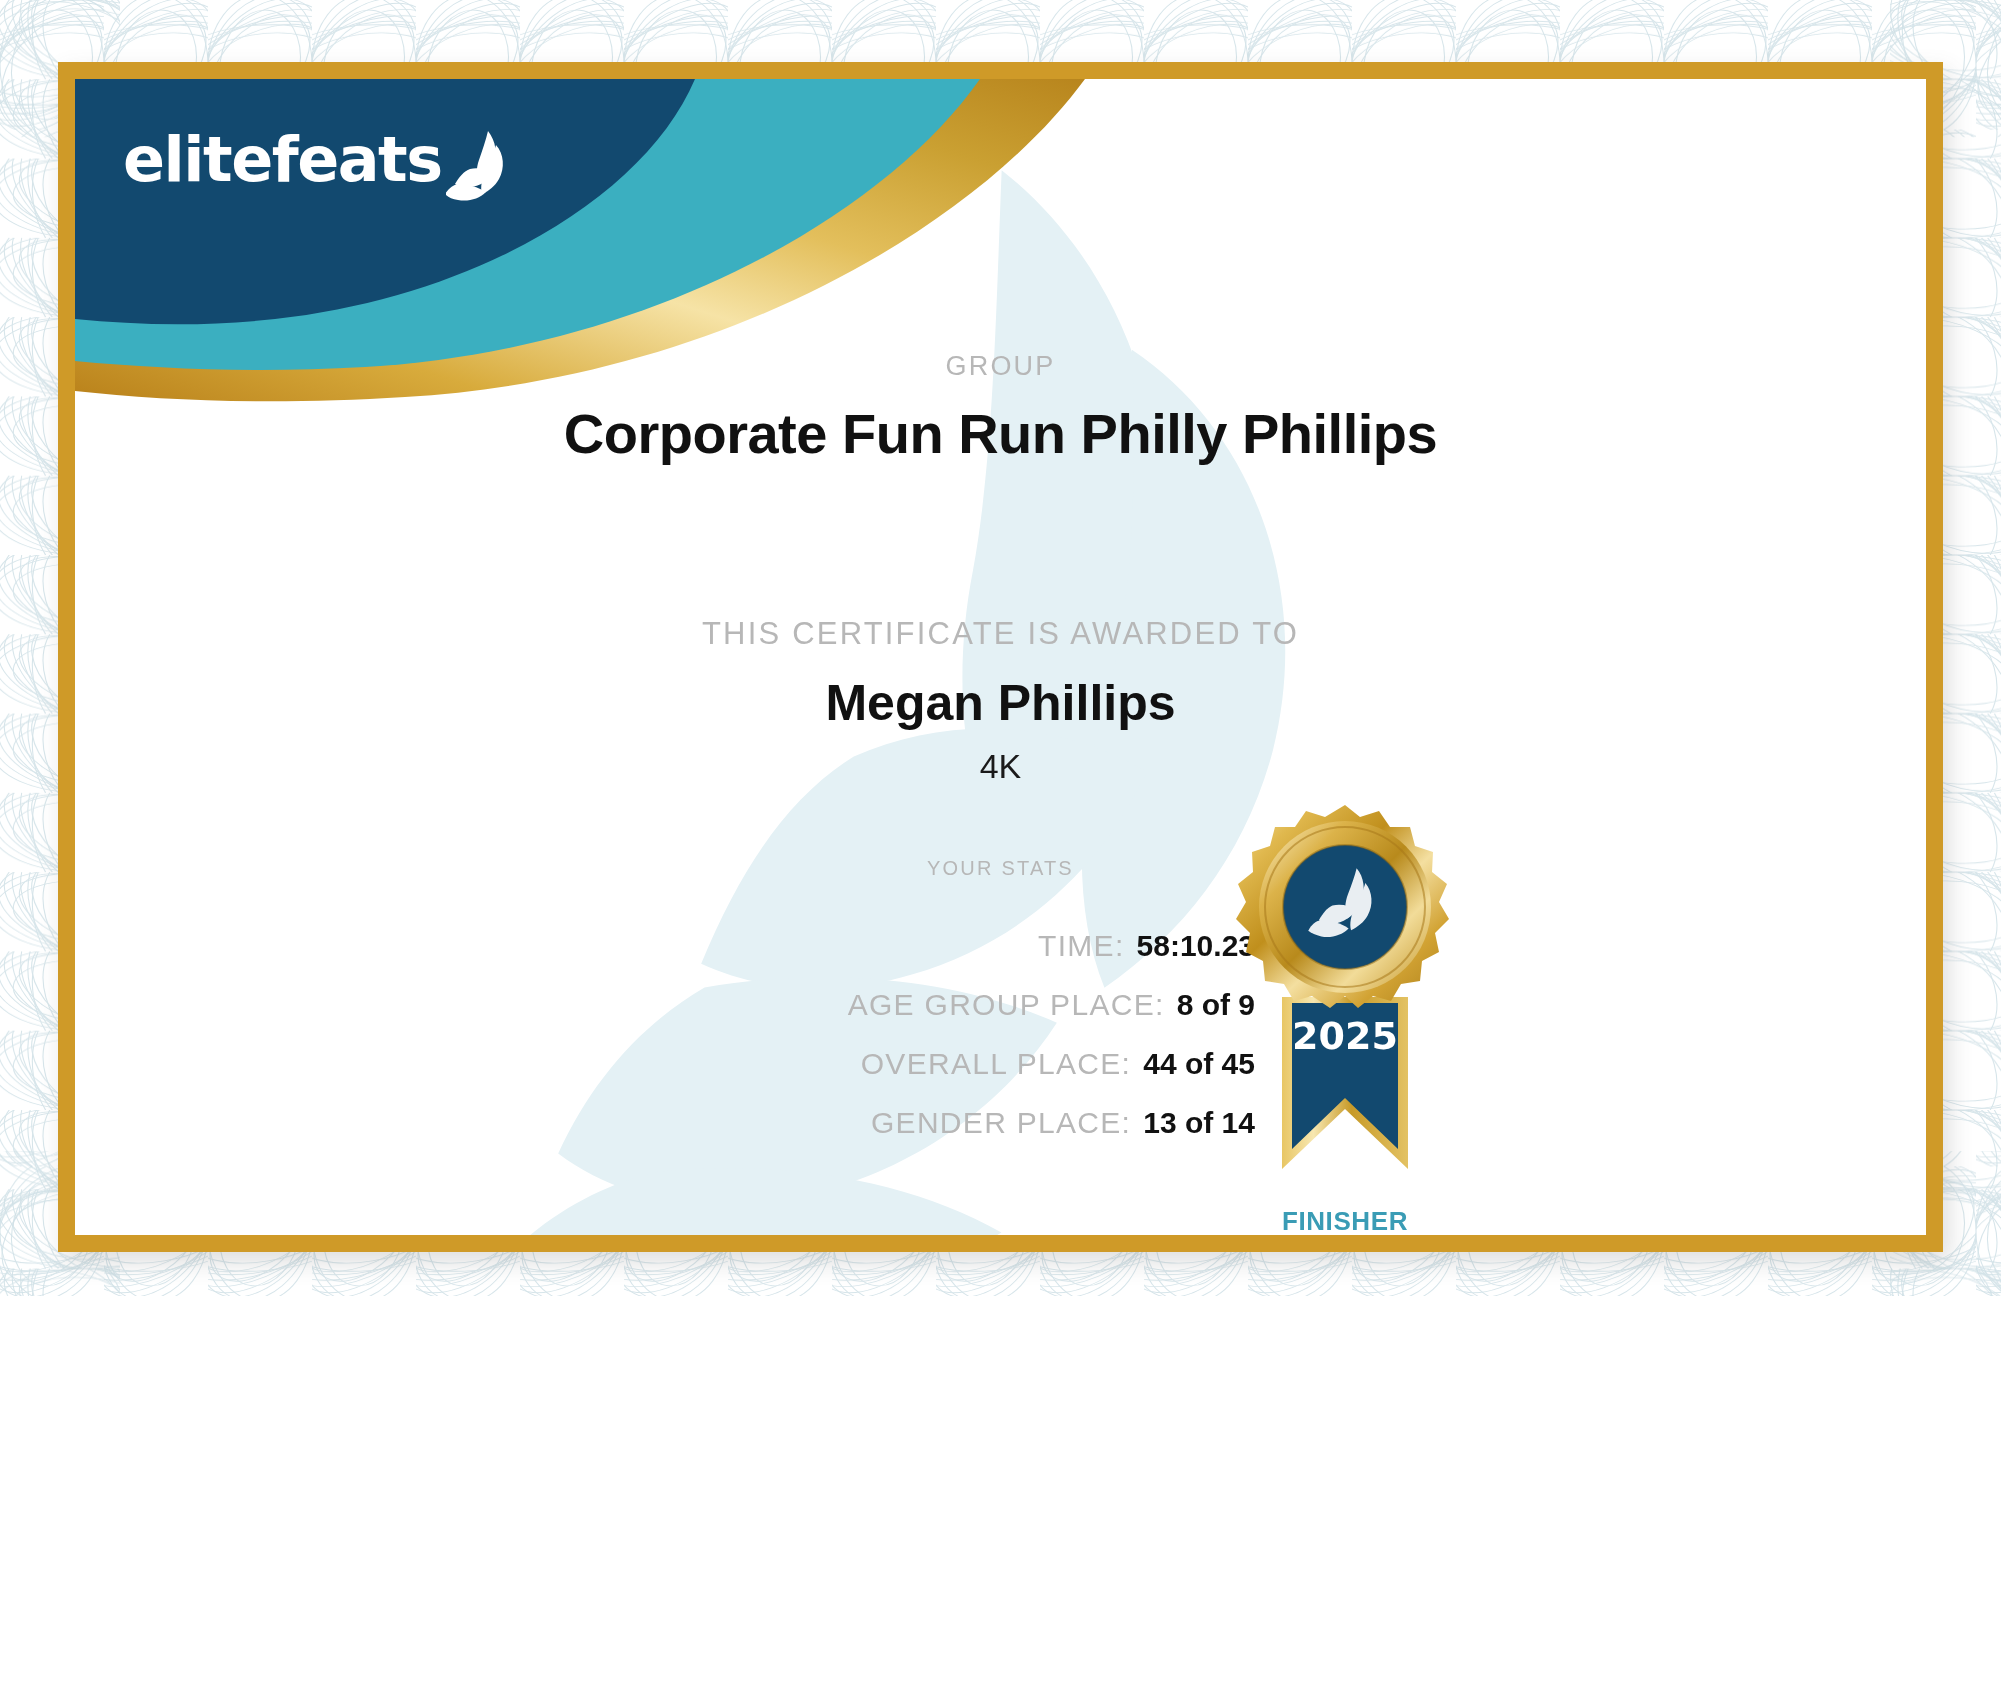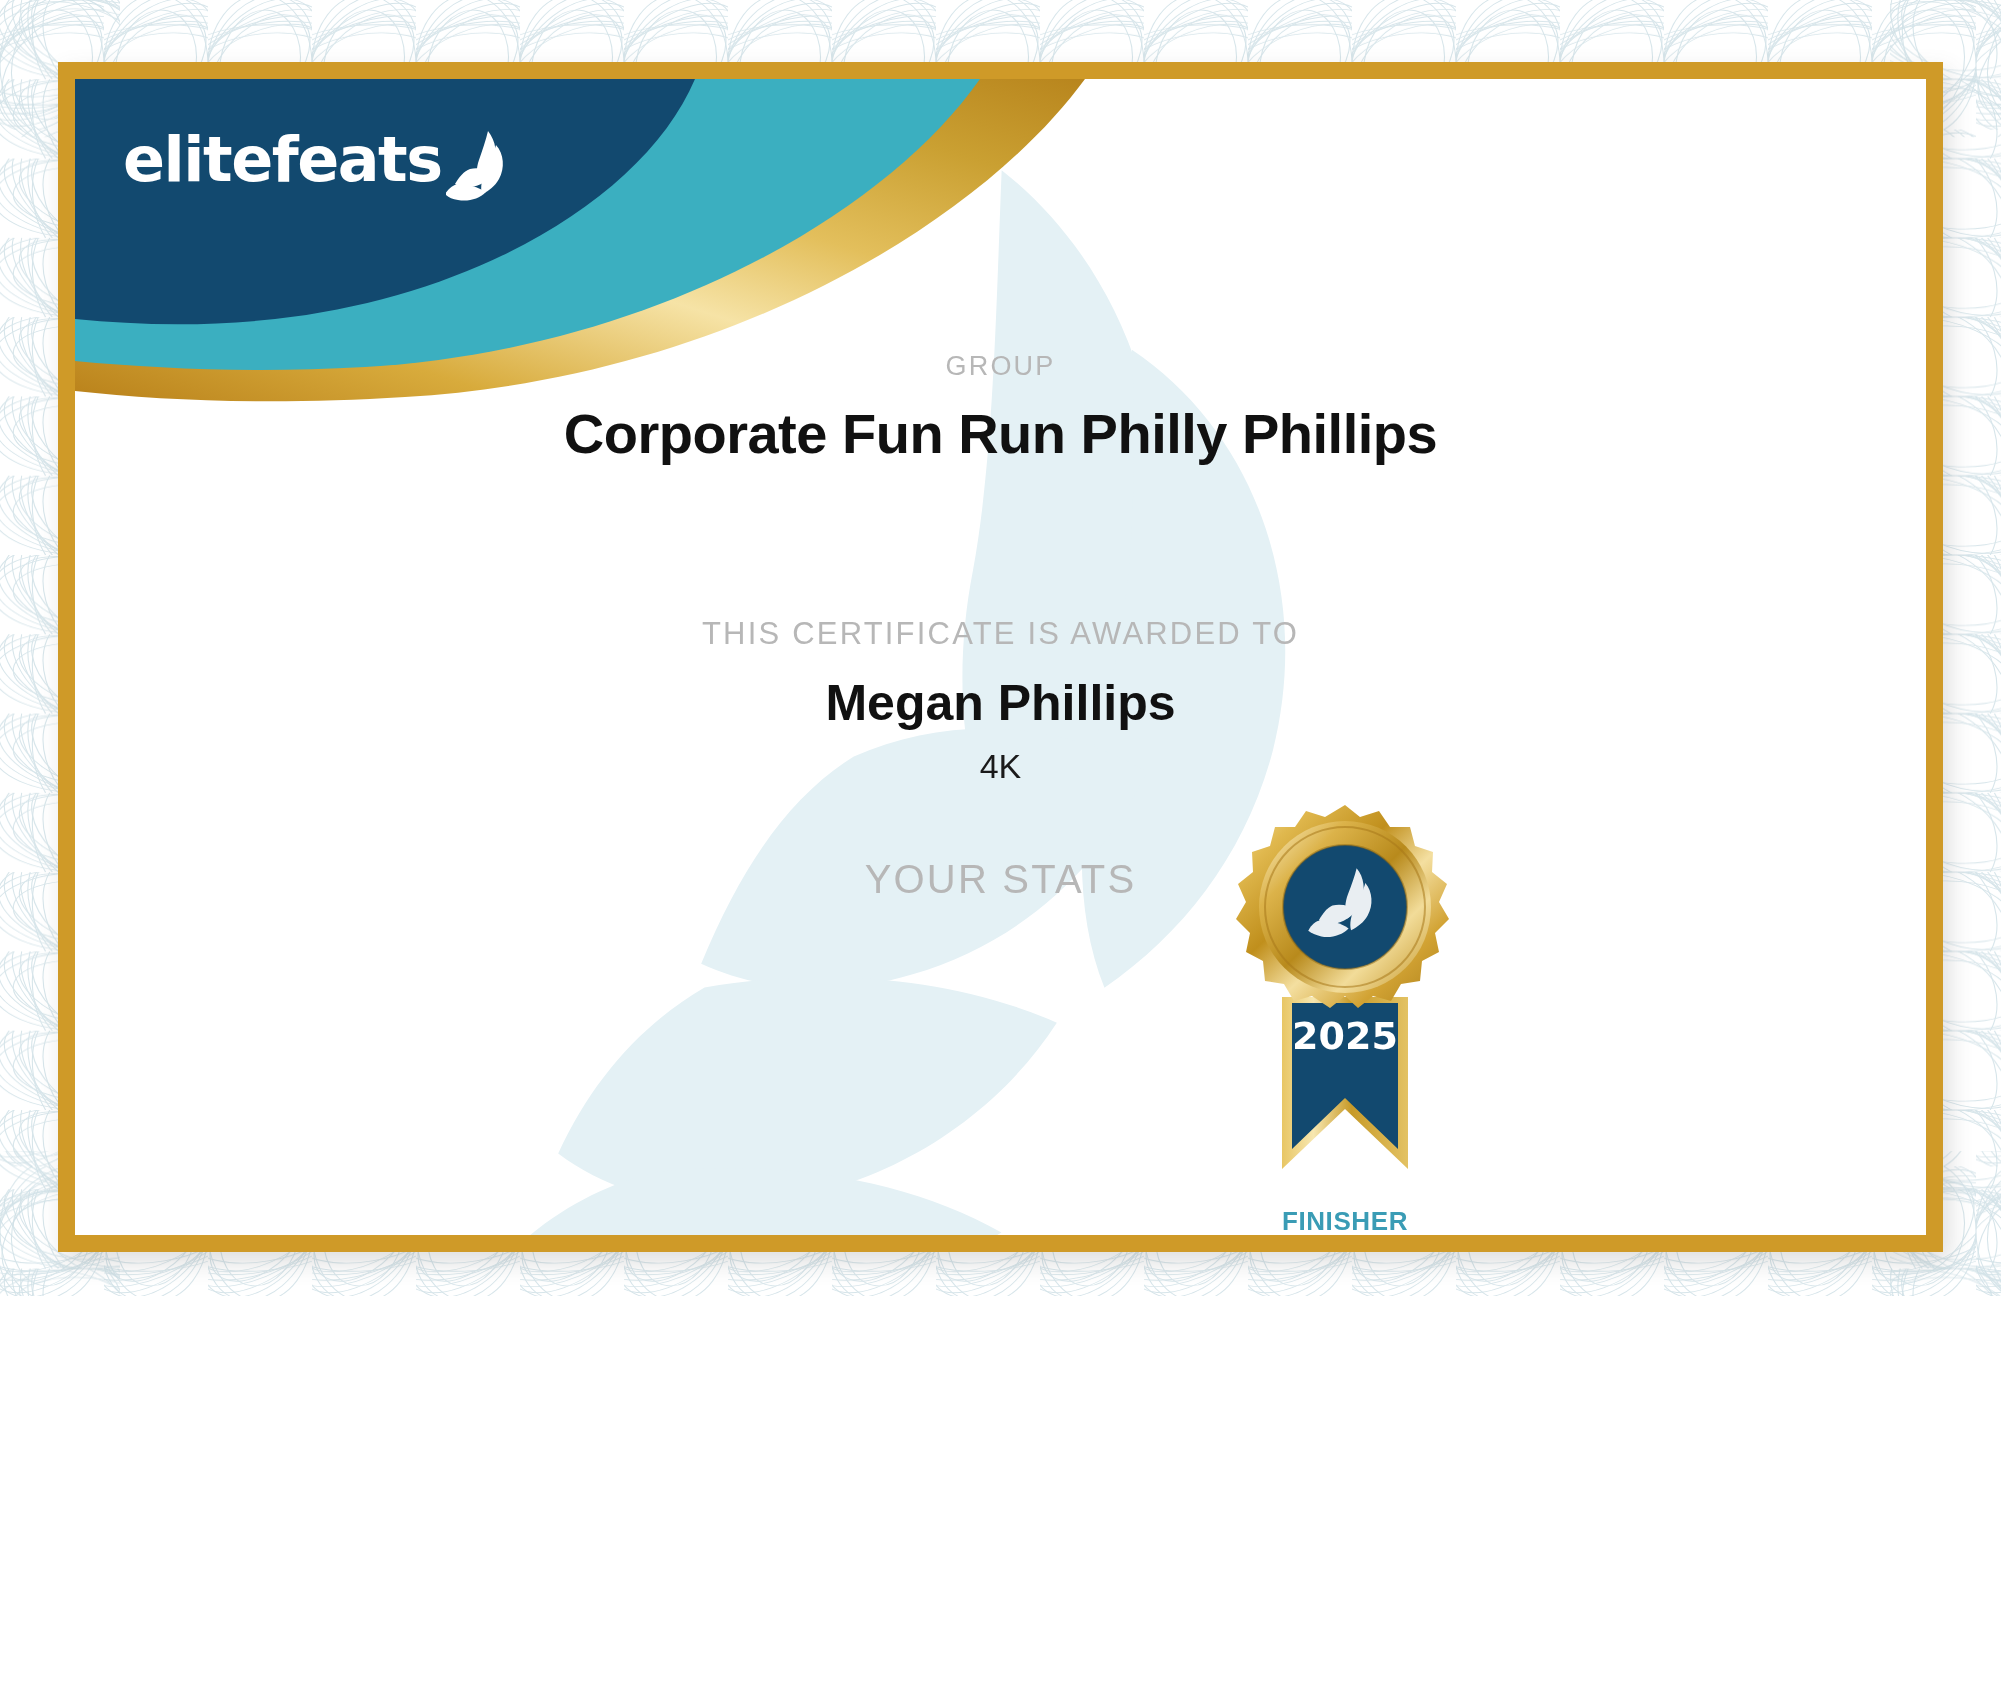--- a/index.html
+++ b/index.html
@@ -153,21 +153,21 @@
     font-size: 34px;
     color: #1a1a1a;
     font-weight: 400;
   }
 
   .stats-label {
     position: absolute;
     left: 0; right: 0;
     top: 778px;
     text-align: center;
-    font-size: 40px;
+    font-size: 20px;
     letter-spacing: 2.2px;
   }
 
   .stats-list {
     position: absolute;
     left: 300px;
     top: 850px;
     width: 880px;
   }
   .stat-row {
@@ -296,20 +296,38 @@
 
         <div class="event-label label-muted">GROUP</div>
         <div class="event-title">Corporate Fun Run Philly Phillips</div>
 
         <div class="awarded-label label-muted">THIS CERTIFICATE IS AWARDED TO</div>
         <div class="recipient-name">Megan Phillips</div>
         <div class="distance">4K</div>
 
         <div class="stats-label label-muted">YOUR STATS</div>
 
+        <div class="stats-list">
+          <div class="stat-row">
+            <span class="stat-key">TIME:</span>
+            <span class="stat-val">58:10.23</span>
+          </div>
+          <div class="stat-row">
+            <span class="stat-key">AGE GROUP PLACE:</span>
+            <span class="stat-val">8 of 9</span>
+          </div>
+          <div class="stat-row">
+            <span class="stat-key">OVERALL PLACE:</span>
+            <span class="stat-val">44 of 45</span>
+          </div>
+          <div class="stat-row">
+            <span class="stat-key">GENDER PLACE:</span>
+            <span class="stat-val">13 of 14</span>
+          </div>
+        </div>
 
         <div class="badge">
           <svg width="250" height="400" viewBox="0 0 250 400" xmlns="http://www.w3.org/2000/svg">
             <defs>
               <linearGradient id="goldRim" x1="0" y1="0" x2="1" y2="1">
                 <stop offset="0%" stop-color="#f7e4a4"></stop>
                 <stop offset="18%" stop-color="#e0b84e"></stop>
                 <stop offset="40%" stop-color="#c08f1c"></stop>
                 <stop offset="58%" stop-color="#f4dfa0"></stop>
                 <stop offset="78%" stop-color="#d2a334"></stop>

